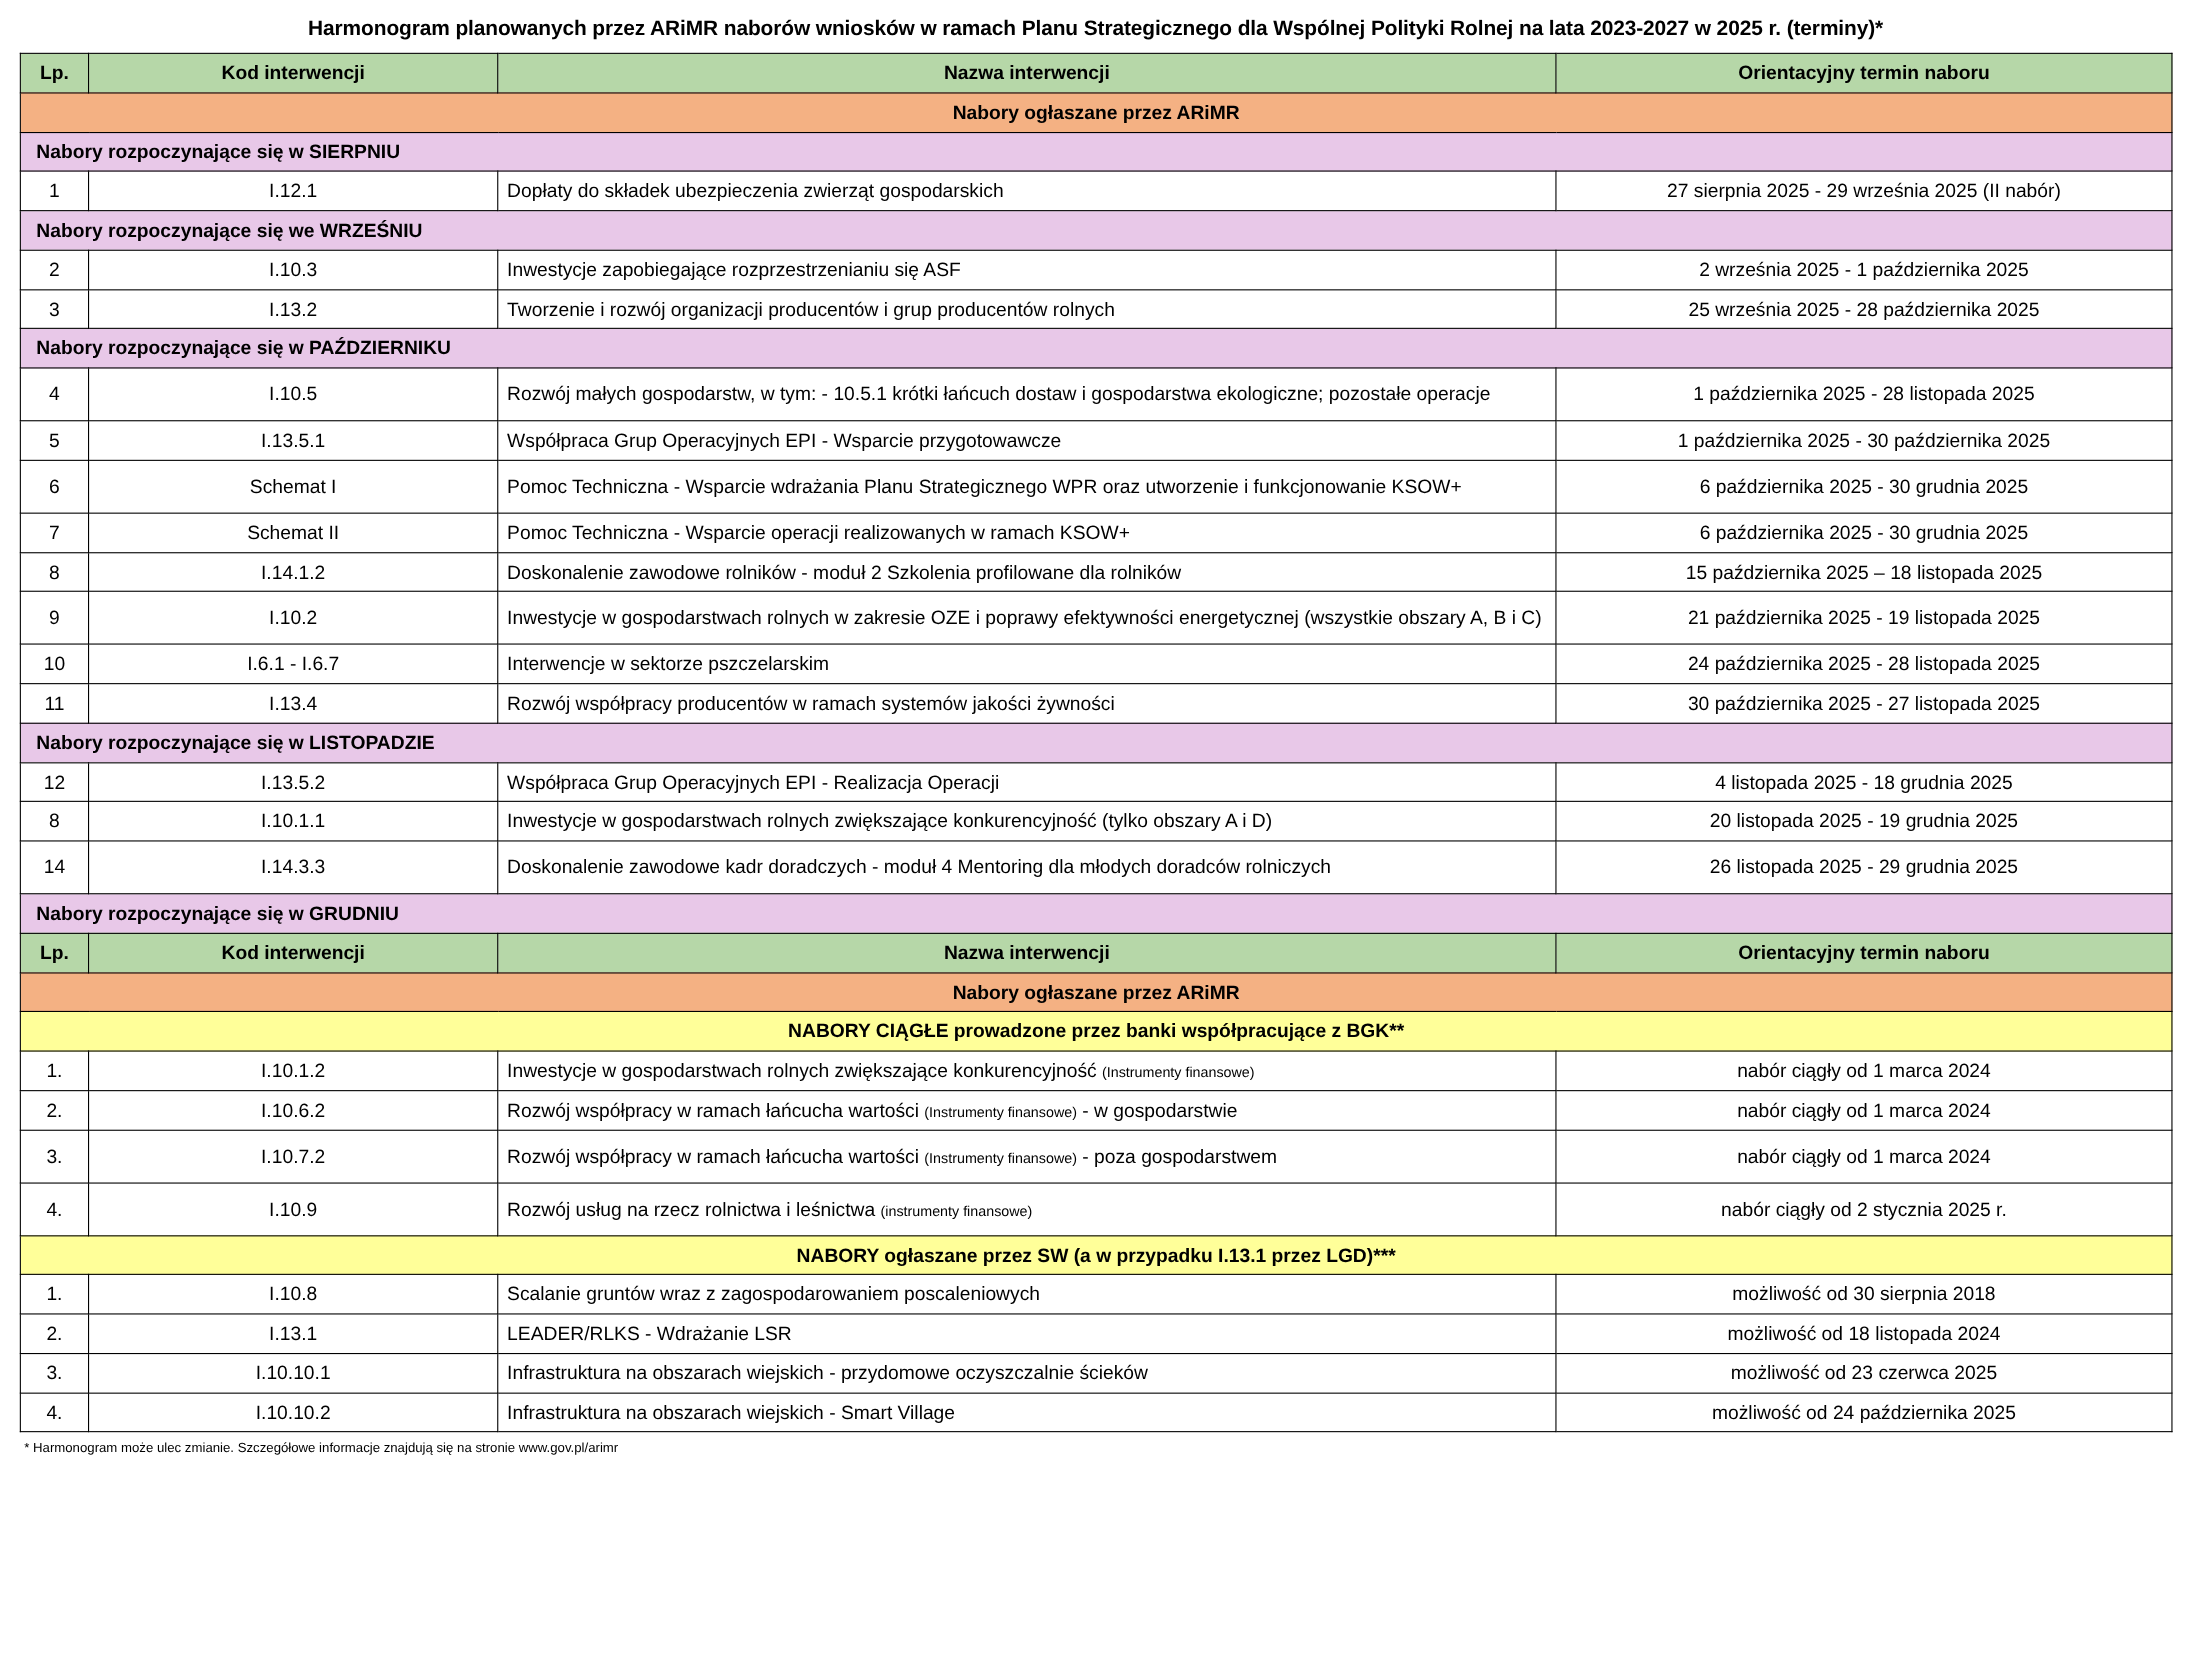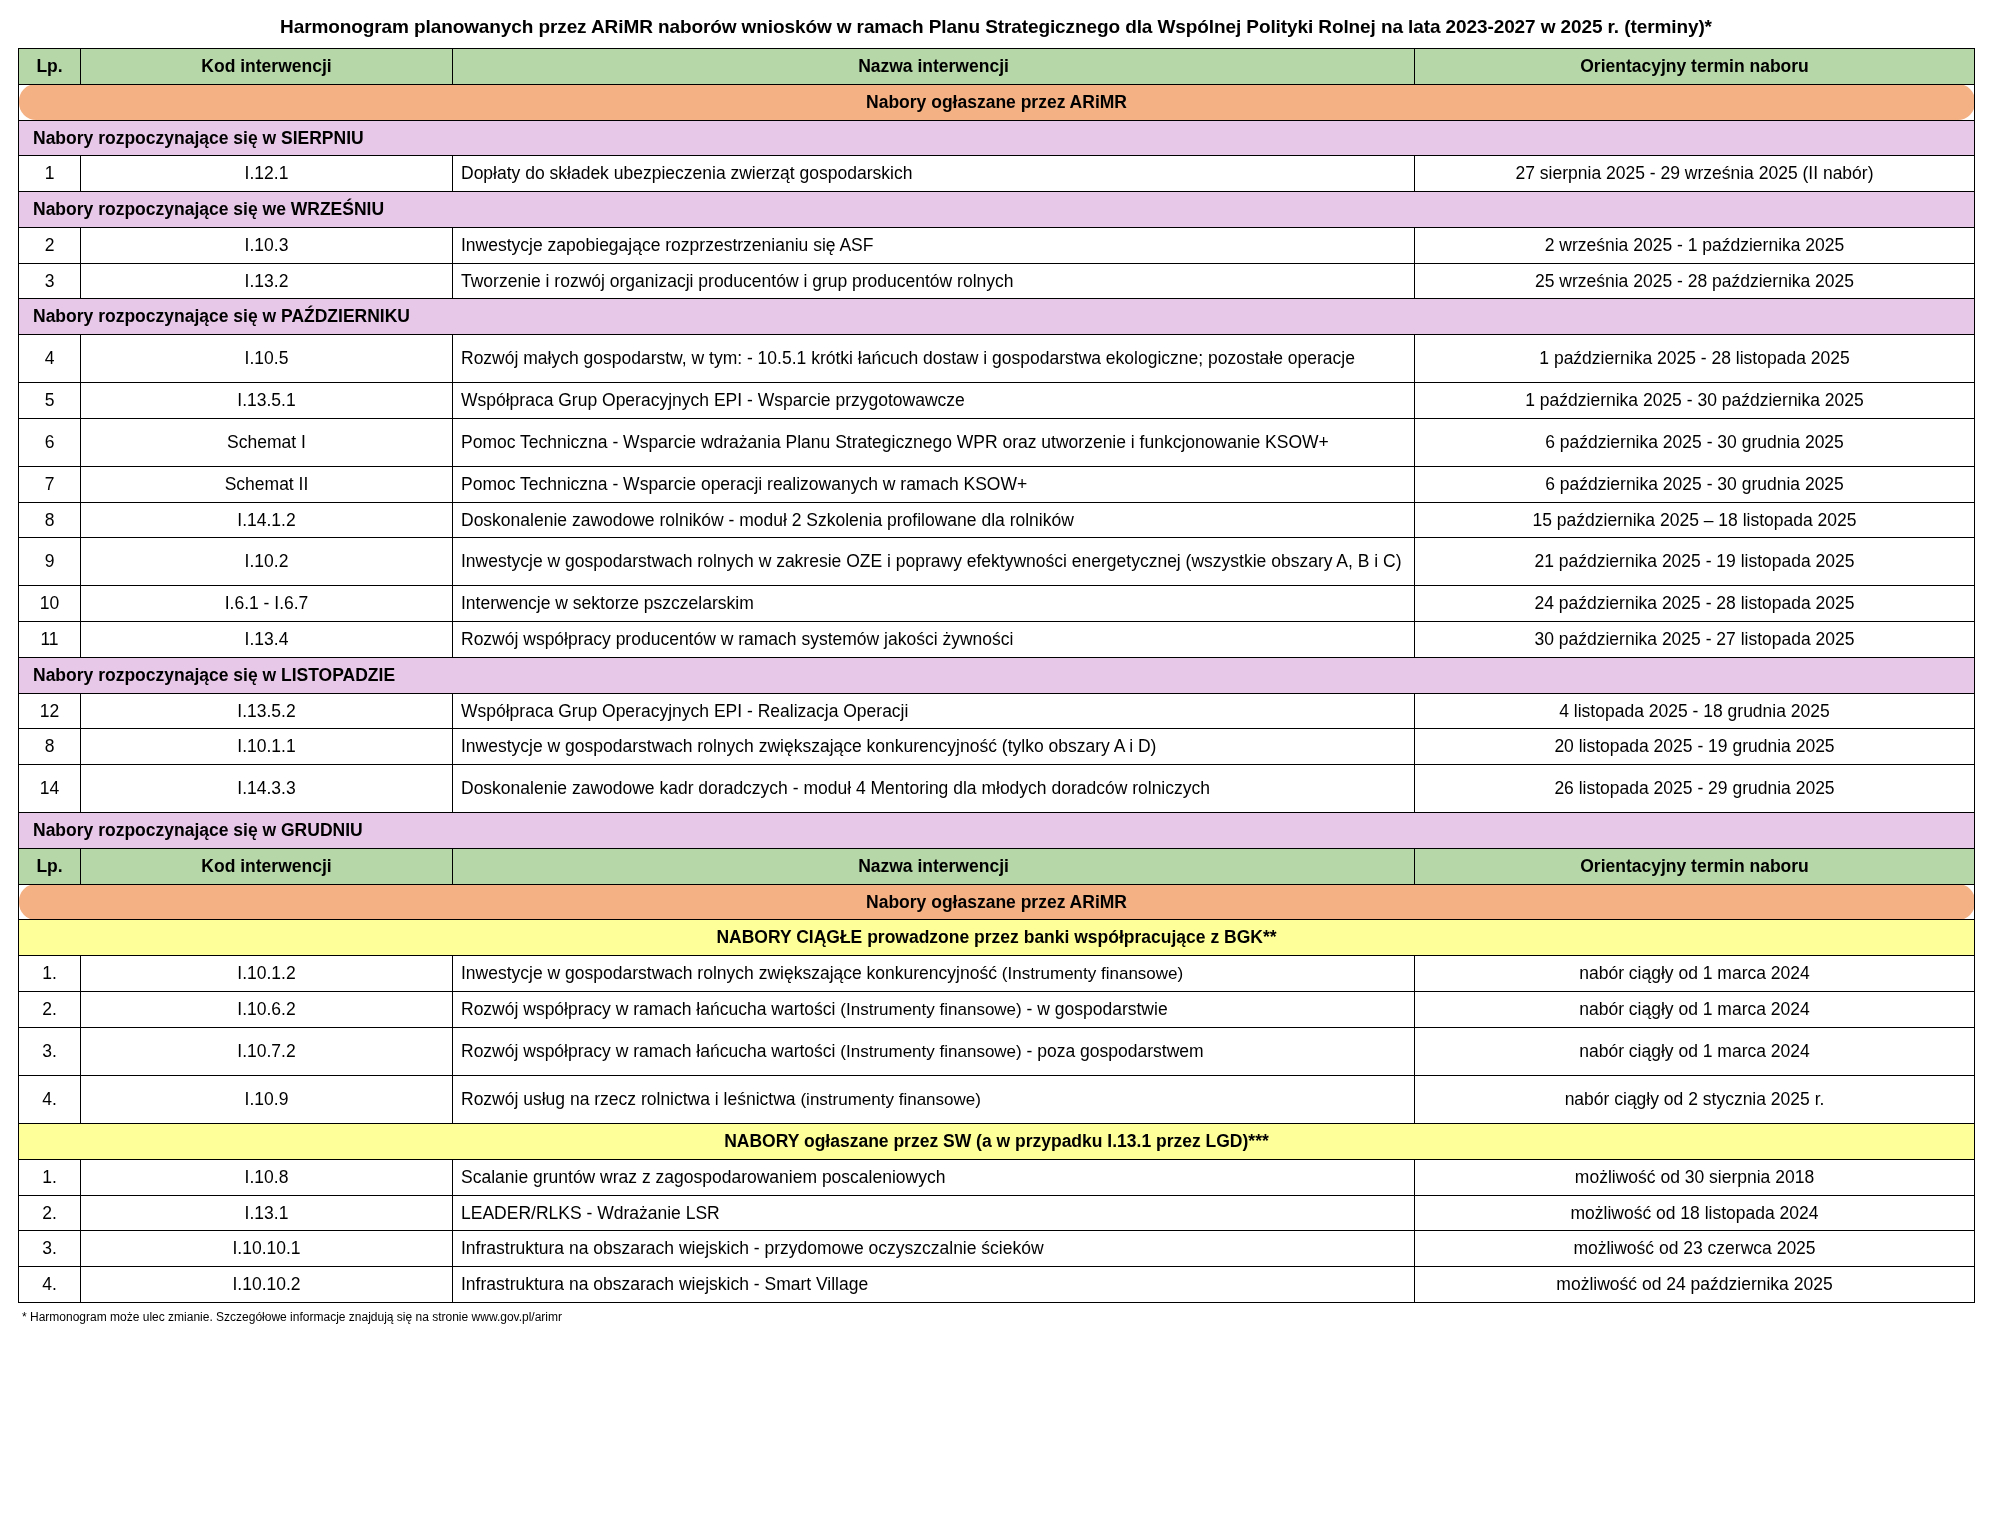--- a/index.html
+++ b/index.html
@@ -45,21 +45,20 @@
     background: #b6d7a8;
     font-weight: bold;
     text-align: center;
     font-size: 18px;
   }
   .band-orange {
     background: #f4b183;
     font-weight: bold;
     text-align: center;
     font-size: 18px;
-    border-radius: 17px;
   }
   .band-pink {
     background: #e8c8e8;
     font-weight: bold;
     text-align: left;
     font-size: 18px;
     padding-left: 14px !important;
   }
   .band-yellow {
     background: #ffff99;
@@ -73,21 +72,21 @@
   .c-code-cell {
     text-align: center;
   }
   .c-name-cell {
     text-align: left;
   }
   .c-term-cell {
     text-align: center;
   }
   .small-note {
-    font-size: 17px;
+    font-size: 13px;
   }
   .footnote {
     font-size: 12px;
     padding: 6px 0 4px 4px;
     line-height: 1.35;
   }
   .tall { height: 48px; }
 </style>
 </head>
 <body>

